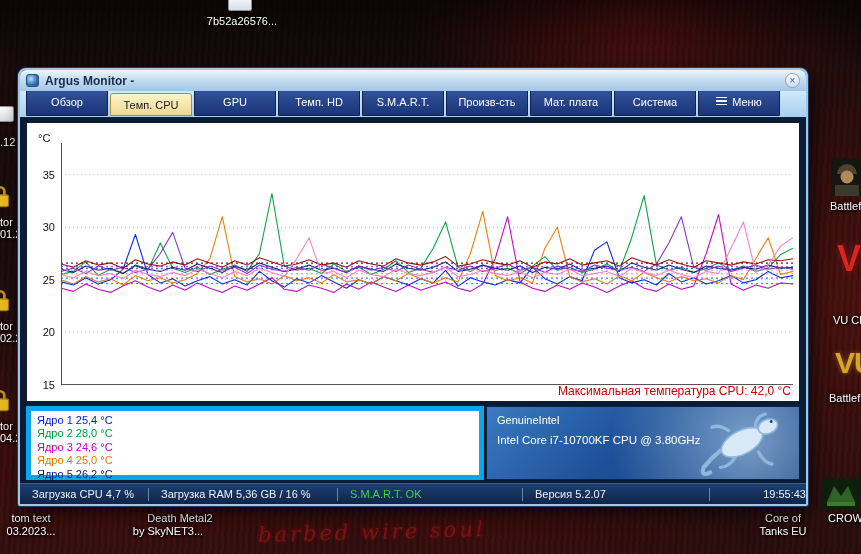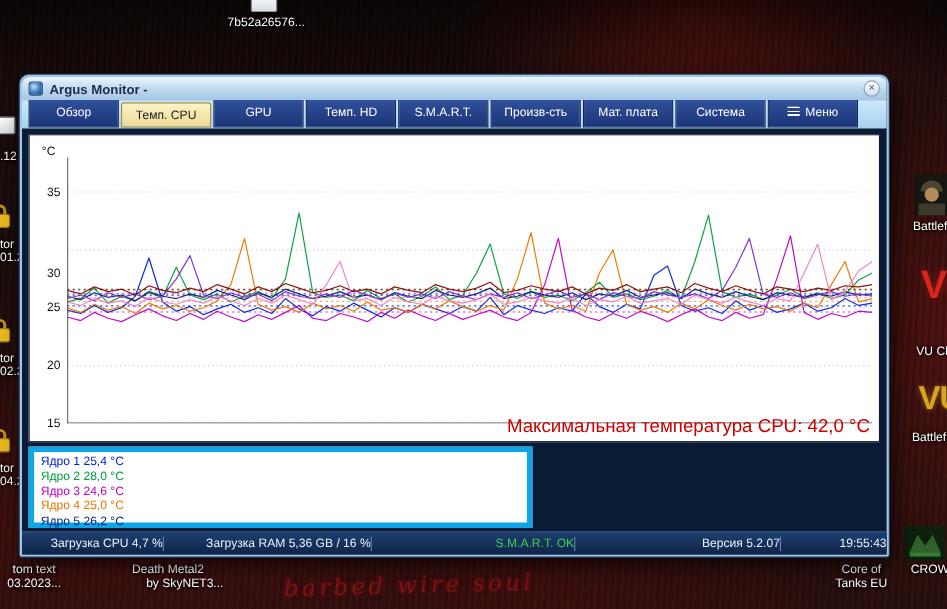--- a/index.html
+++ b/index.html
@@ -72,21 +72,21 @@
   }
   .hamburger{width:11px;height:9px;margin-right:5px;
     background:linear-gradient(#fff 0 1.5px,transparent 1.5px 3.5px,#fff 3.5px 5px,transparent 5px 7px,#fff 7px 8.5px,transparent 8.5px);}
   
   .chart-panel{
     position:relative;margin:4px 6px 0 6px;height:280px;background:#fff;border:1px solid #111c30;
   }
   .unit{position:absolute;left:11px;top:9px;font-size:11px;color:#111;}
   .ytick{position:absolute;left:2px;width:26px;text-align:right;font-size:11px;color:#111;}
   .plot{position:absolute;left:34px;top:20px;}
-  .maxnote{position:absolute;right:8px;bottom:3px;font-size:17px;color:#cc0000;}
+  .maxnote{position:absolute;right:8px;bottom:3px;font-size:12px;color:#cc0000;}
   
   .info-row{display:flex;margin:4px 6px 0 6px;height:74px;}
   .legend{
     width:458px;background:#fff;border:5px solid #0ea5e9;padding:3px 6px;
     display:flex;font-size:11px;line-height:13.4px;
   }
   .lcol1{width:152px;}
   .lcol2{width:160px;}
   .cpu-panel{
     flex:1;margin-left:2px;position:relative;color:#fff;border:1px solid #0b2346;
@@ -96,21 +96,21 @@
   }
   .cpu-vendor{position:absolute;left:10px;top:7px;font-size:11px;}
   .cpu-model{position:absolute;left:10px;top:27px;font-size:11.5px;}
   .gecko{position:absolute;right:2px;top:2px;}
   
   .statusbar{
     position:absolute;left:0;bottom:0;width:100%;height:21px;
     background:linear-gradient(180deg,#1d3f70,#0f2448);border-top:1px solid #3c608e;
     display:flex;align-items:center;color:#eaf2fa;font-size:11px;
   }
-  .seg{padding-left:12px;white-space:nowrap;overflow:hidden;text-align:right;}
+  .seg{padding-left:12px;white-space:nowrap;overflow:hidden;}
   .vsep{width:1px;height:13px;background:#6286ac;flex:none;}
   .seg.smart{color:#3fd14f;}
   .seg.time{flex:1;text-align:right;}
 </style>
 </head>
 <body>
 
 <div class="screen">
 
   <div class="graffiti">barbed wire soul</div>
@@ -171,21 +171,21 @@
         <rect x="5" y="24" width="28" height="4" fill="#3a7a30"></rect>
       </svg>
   </div>
   <div class="dlabel" style="left:828px;top:512px;">CROW</div>
 
   <div class="dlabel" style="left:752px;top:512px;width:62px;text-align:center;">Core of</div>
   <div class="dlabel" style="left:752px;top:525px;width:62px;text-align:center;">Tanks EU</div>
 
   <div class="dlabel" style="left:0px;top:512px;width:62px;text-align:center;">tom text</div>
   <div class="dlabel" style="left:0px;top:525px;width:62px;text-align:center;">03.2023...</div>
-  <div class="dlabel" style="left:120px;top:512px;width:96px;">Death Metal2</div>
+  <div class="dlabel" style="left:132px;top:512px;width:96px;text-align:center;">Death Metal2</div>
   <div class="dlabel" style="left:120px;top:525px;width:96px;text-align:center;">by SkyNET3...</div>
 
   <div class="window">
 
     <div class="titlebar">
       <span class="app-icon"></span>
       <span class="wtitle">Argus Monitor -</span>
       <span class="close-btn">
           <span>×</span>
         </span>
@@ -203,21 +203,21 @@
       <div class="tab">
         <span class="hamburger"></span>
         <span>Меню</span>
       </div>
     </div>
 
     <div class="chart-panel">
       <div class="unit">°C</div>
       <div>
           <div class="ytick" style="top: 45.5652px;">35</div>
-          <div class="ytick" style="top: 98.1739px; margin-top: 22px;">30</div>
+          <div class="ytick" style="top: 98.1739px;">30</div>
           <div class="ytick" style="top: 150.783px;">25</div>
           <div class="ytick" style="top: 203.391px;">20</div>
           <div class="ytick" style="top: 256px;">15</div>
         </div>
       <svg class="plot" width="732" height="242">
           <line x1="0" y1="31.565217391304344" x2="732" y2="31.565217391304344" stroke="#c6c6c6" stroke-dasharray="1,3"></line>
           <line x1="0" y1="84.17391304347825" x2="732" y2="84.17391304347825" stroke="#c6c6c6" stroke-dasharray="1,3"></line>
           <line x1="0" y1="136.7826086956522" x2="732" y2="136.7826086956522" stroke="#c6c6c6" stroke-dasharray="1,3"></line>
           <line x1="0" y1="189.3913043478261" x2="732" y2="189.3913043478261" stroke="#c6c6c6" stroke-dasharray="1,3"></line>
           <line x1="0" y1="242" x2="732" y2="242" stroke="#c6c6c6" stroke-dasharray="1,3"></line>
@@ -246,20 +246,36 @@
     <div class="info-row">
       <div class="legend">
         <div class="lcol1">
           <div class="lrow" style="color: rgb(0, 33, 222);">Ядро 1 25,4 °C</div>
           <div class="lrow" style="color: rgb(0, 158, 60);">Ядро 2 28,0 °C</div>
           <div class="lrow" style="color: rgb(191, 0, 191);">Ядро 3 24,6 °C</div>
           <div class="lrow" style="color: rgb(232, 120, 0);">Ядро 4 25,0 °C</div>
           <div class="lrow" style="color: rgb(0, 30, 120);">Ядро 5 26,2 °C</div>
         </div>
       </div>
+      <div class="cpu-panel">
+        <div class="cpu-vendor">GenuineIntel</div>
+        <div class="cpu-model">Intel Core i7-10700KF CPU @ 3.80GHz</div>
+        <svg class="gecko" width="100" height="70" viewBox="0 0 120 84">
+          <g stroke="#8fb8dc" stroke-width="2" fill="#d9e9f7" stroke-linecap="round">
+            <path d="M16 76 Q4 82 8 70 Q18 58 28 50" fill="none" stroke-width="5"></path>
+            <path d="M38 26 q-12 -8 -20 -4" fill="none" stroke-width="4"></path>
+            <path d="M46 58 q-8 12 -18 12" fill="none" stroke-width="4"></path>
+            <path d="M70 20 q2 -12 12 -14" fill="none" stroke-width="4"></path>
+            <path d="M74 52 q6 12 16 14" fill="none" stroke-width="4"></path>
+            <ellipse cx="54" cy="40" rx="27" ry="14" transform="rotate(-28 54 40)"></ellipse>
+            <ellipse cx="85" cy="21" rx="12" ry="8.5" transform="rotate(-22 85 21)"></ellipse>
+            <circle cx="89" cy="15" r="1.8" fill="#27496e" stroke="none"></circle>
+          </g>
+        </svg>
+      </div>
     </div>
 
     <div class="statusbar">
       <span class="seg" style="width:128px;">Загрузка CPU 4,7 %</span>
       <span class="vsep"></span>
       <span class="seg" style="width:188px;">Загрузка RAM 5,36 GB / 16 %</span>
       <span class="vsep"></span>
       <span class="seg smart" style="width:184px;">S.M.A.R.T. OK</span>
       <span class="vsep"></span>
       <span class="seg" style="width:186px;">Версия 5.2.07</span>

